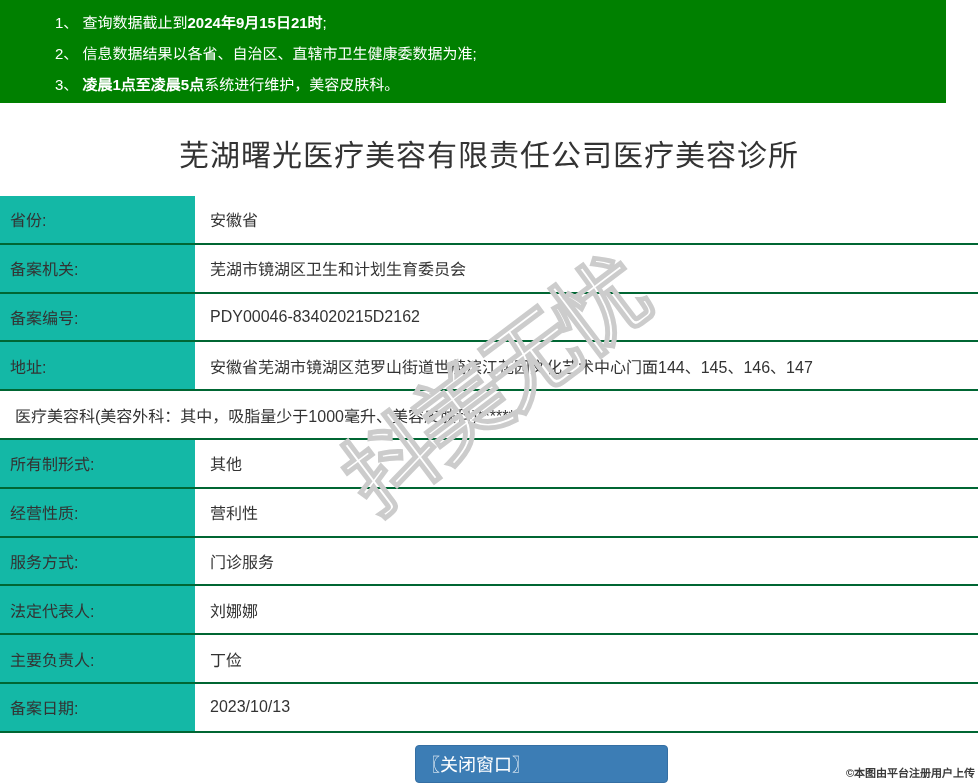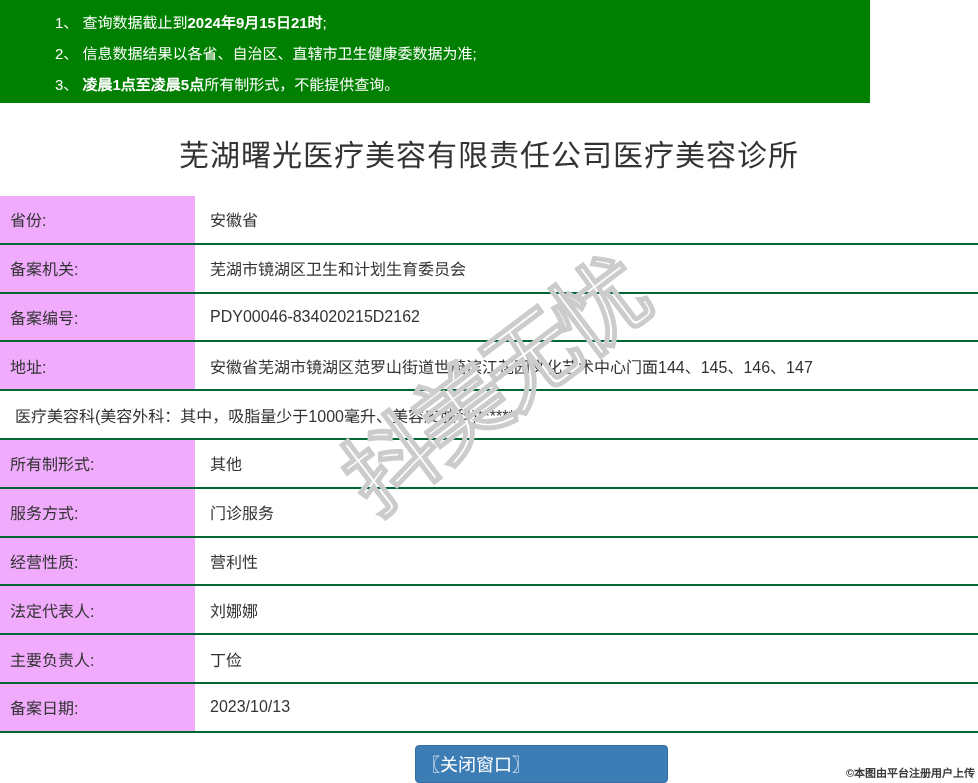--- a/index.html
+++ b/index.html
@@ -4,41 +4,41 @@
 <style>
   html,body{margin:0;padding:0;}
   body{
     width:978px;height:783px;position:relative;overflow:hidden;
     background:#ffffff;
     font-family:"Liberation Sans","DejaVu Sans",sans-serif;
     color:#333;
   }
   
   .notice{
-    width:870px;height:103px;background:#008000;color:#ffffff;
+    width:946px;height:103px;background:#008000;color:#ffffff;
     box-sizing:border-box;padding:7px 28px 0 55px;
   }
   .notice-line{font-size:15px;line-height:31px;white-space:nowrap;}
   .notice-line b{font-weight:bold;}
   
   .page-title{
     margin-top:36px;height:33px;line-height:33px;
     text-align:center;font-size:30px;color:#333;
     letter-spacing:1px;
   }
   
   .detail-table{margin-top:24px;width:978px;}
   .detail-row{
     display:flex;height:46.8px;align-items:center;
     border-bottom:2px solid #006633;font-size:16px;
   }
   .detail-row .cell-label{
     width:195px;min-width:195px;align-self:stretch;
     display:flex;align-items:center;
-    background:#f0abfc;box-sizing:border-box;padding-left:10px;
+    background:#14b8a6;box-sizing:border-box;padding-left:10px;
     color:#333;
   }
   .detail-row .cell-value{
     flex:1;padding-left:15px;color:#333;white-space:nowrap;
   }
   
   .watermark{
     position:absolute;left:320px;top:341px;width:350px;height:92px;
     transform:rotate(-37deg);transform-origin:center;
     font-size:92px;font-weight:bold;line-height:92px;text-align:center;
@@ -60,21 +60,21 @@
     font-weight:bold;z-index:6;
     text-shadow:0 0 2px #fff,0 0 2px #fff,1px 1px 0 #fff,-1px -1px 0 #fff;
   }
 </style>
 </head>
 <body>
 
 <div class="notice">
   <div class="notice-line"><span>1、 查询数据截止到</span><b>2024年9月15日21时</b><span>;</span></div>
   <div class="notice-line"><span>2、 信息数据结果以各省、自治区、直辖市卫生健康委数据为准;</span><b></b><span></span></div>
-  <div class="notice-line"><span>3、 </span><b>凌晨1点至凌晨5点</b><span>所有制形式，不能提供查询。</span></div>
+  <div class="notice-line"><span>3、 </span><b>凌晨1点至凌晨5点</b><span>系统进行维护，美容皮肤科。</span></div>
 </div>
 
 <div class="page-title">芜湖曙光医疗美容有限责任公司医疗美容诊所</div>
 
 <div class="detail-table">
   <div class="detail-row">
     <div class="cell-label">省份:</div>
     <div class="cell-value">安徽省</div>
   </div>
   <div class="detail-row">
@@ -90,26 +90,26 @@
     <div class="cell-value">安徽省芜湖市镜湖区范罗山街道世茂滨江花园文化艺术中心门面144、145、146、147</div>
   </div>
   <div class="detail-row">
     <div class="cell-value">医疗美容科(美容外科：其中，吸脂量少于1000毫升、美容皮肤科)******</div>
   </div>
   <div class="detail-row">
     <div class="cell-label">所有制形式:</div>
     <div class="cell-value">其他</div>
   </div>
   <div class="detail-row">
+    <div class="cell-label">经营性质:</div>
+    <div class="cell-value">营利性</div>
+  </div>
+  <div class="detail-row">
     <div class="cell-label">服务方式:</div>
     <div class="cell-value">门诊服务</div>
-  </div>
-  <div class="detail-row">
-    <div class="cell-label">经营性质:</div>
-    <div class="cell-value">营利性</div>
   </div>
   <div class="detail-row">
     <div class="cell-label">法定代表人:</div>
     <div class="cell-value">刘娜娜</div>
   </div>
   <div class="detail-row">
     <div class="cell-label">主要负责人:</div>
     <div class="cell-value">丁俭</div>
   </div>
   <div class="detail-row">

